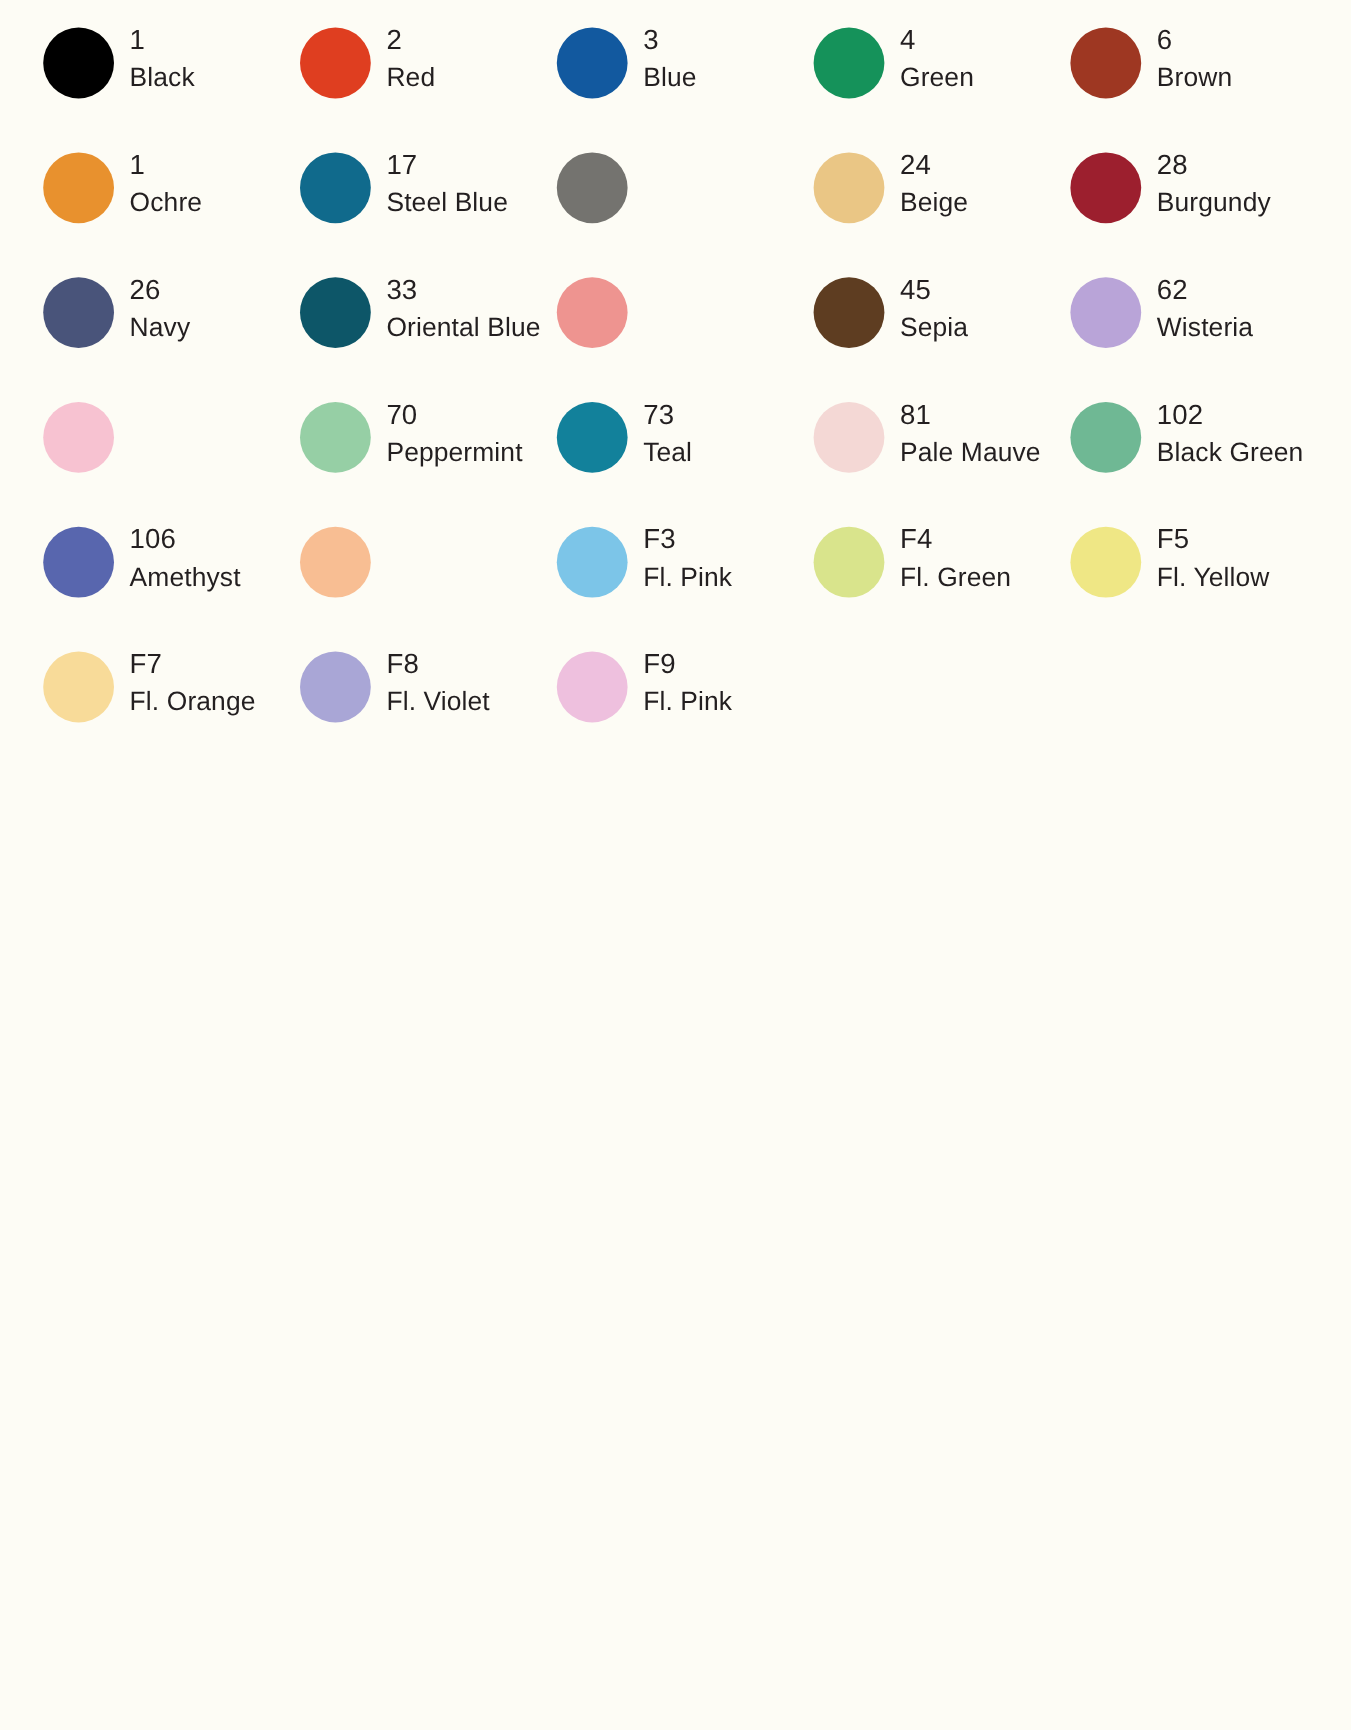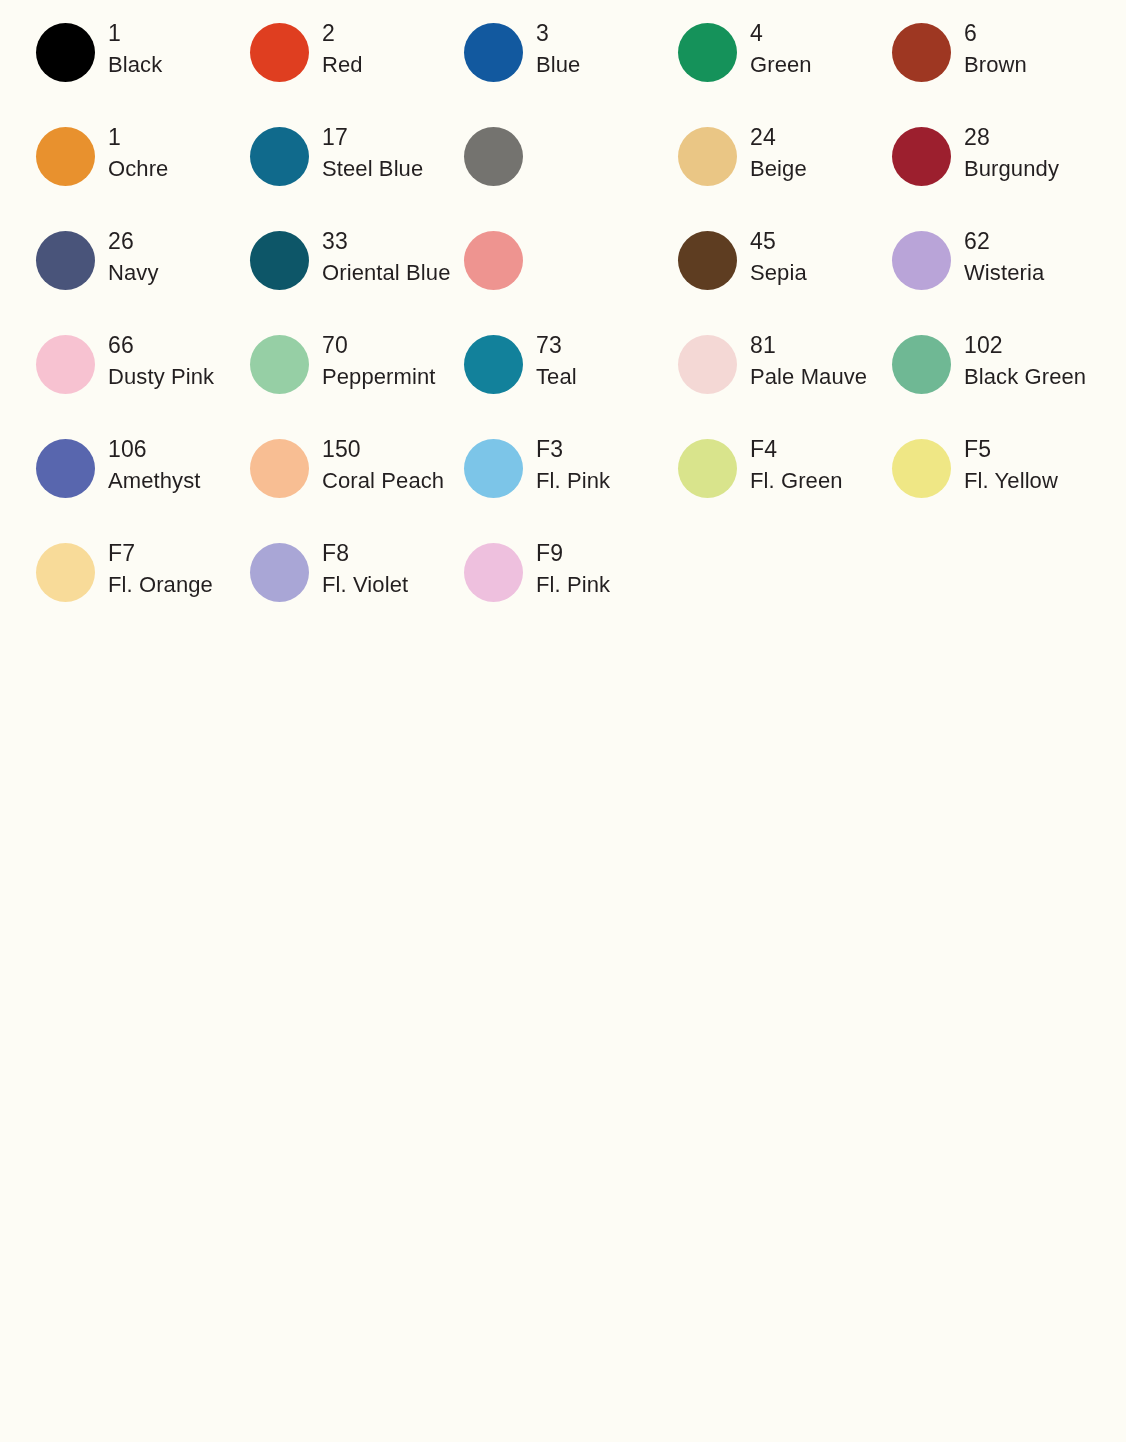--- a/index.html
+++ b/index.html
@@ -167,24 +167,20 @@
       </div>
       <div class="swatch-cell">
         <div class="swatch-dot" style="background-color: rgb(185, 164, 216);"></div>
         <div class="swatch-text">
           <div class="swatch-code">62</div>
           <div class="swatch-name">Wisteria</div>
         </div>
       </div>
       <div class="swatch-cell">
         <div class="swatch-dot" style="background-color: rgb(247, 194, 209);"></div>
-        <div class="swatch-text">
-          <div class="swatch-code">66</div>
-          <div class="swatch-name">Dusty Pink</div>
-        </div>
       </div>
       <div class="swatch-cell">
         <div class="swatch-dot" style="background-color: rgb(150, 207, 165);"></div>
         <div class="swatch-text">
           <div class="swatch-code">70</div>
           <div class="swatch-name">Peppermint</div>
         </div>
       </div>
       <div class="swatch-cell">
         <div class="swatch-dot" style="background-color: rgb(18, 129, 155);"></div>
@@ -209,24 +205,20 @@
       </div>
       <div class="swatch-cell">
         <div class="swatch-dot" style="background-color: rgb(88, 102, 174);"></div>
         <div class="swatch-text">
           <div class="swatch-code">106</div>
           <div class="swatch-name">Amethyst</div>
         </div>
       </div>
       <div class="swatch-cell">
         <div class="swatch-dot" style="background-color: rgb(248, 190, 147);"></div>
-        <div class="swatch-text">
-          <div class="swatch-code">150</div>
-          <div class="swatch-name">Coral Peach</div>
-        </div>
       </div>
       <div class="swatch-cell">
         <div class="swatch-dot" style="background-color: rgb(124, 197, 232);"></div>
         <div class="swatch-text">
           <div class="swatch-code">F3</div>
           <div class="swatch-name">Fl. Pink</div>
         </div>
       </div>
       <div class="swatch-cell">
         <div class="swatch-dot" style="background-color: rgb(217, 228, 140);"></div>

